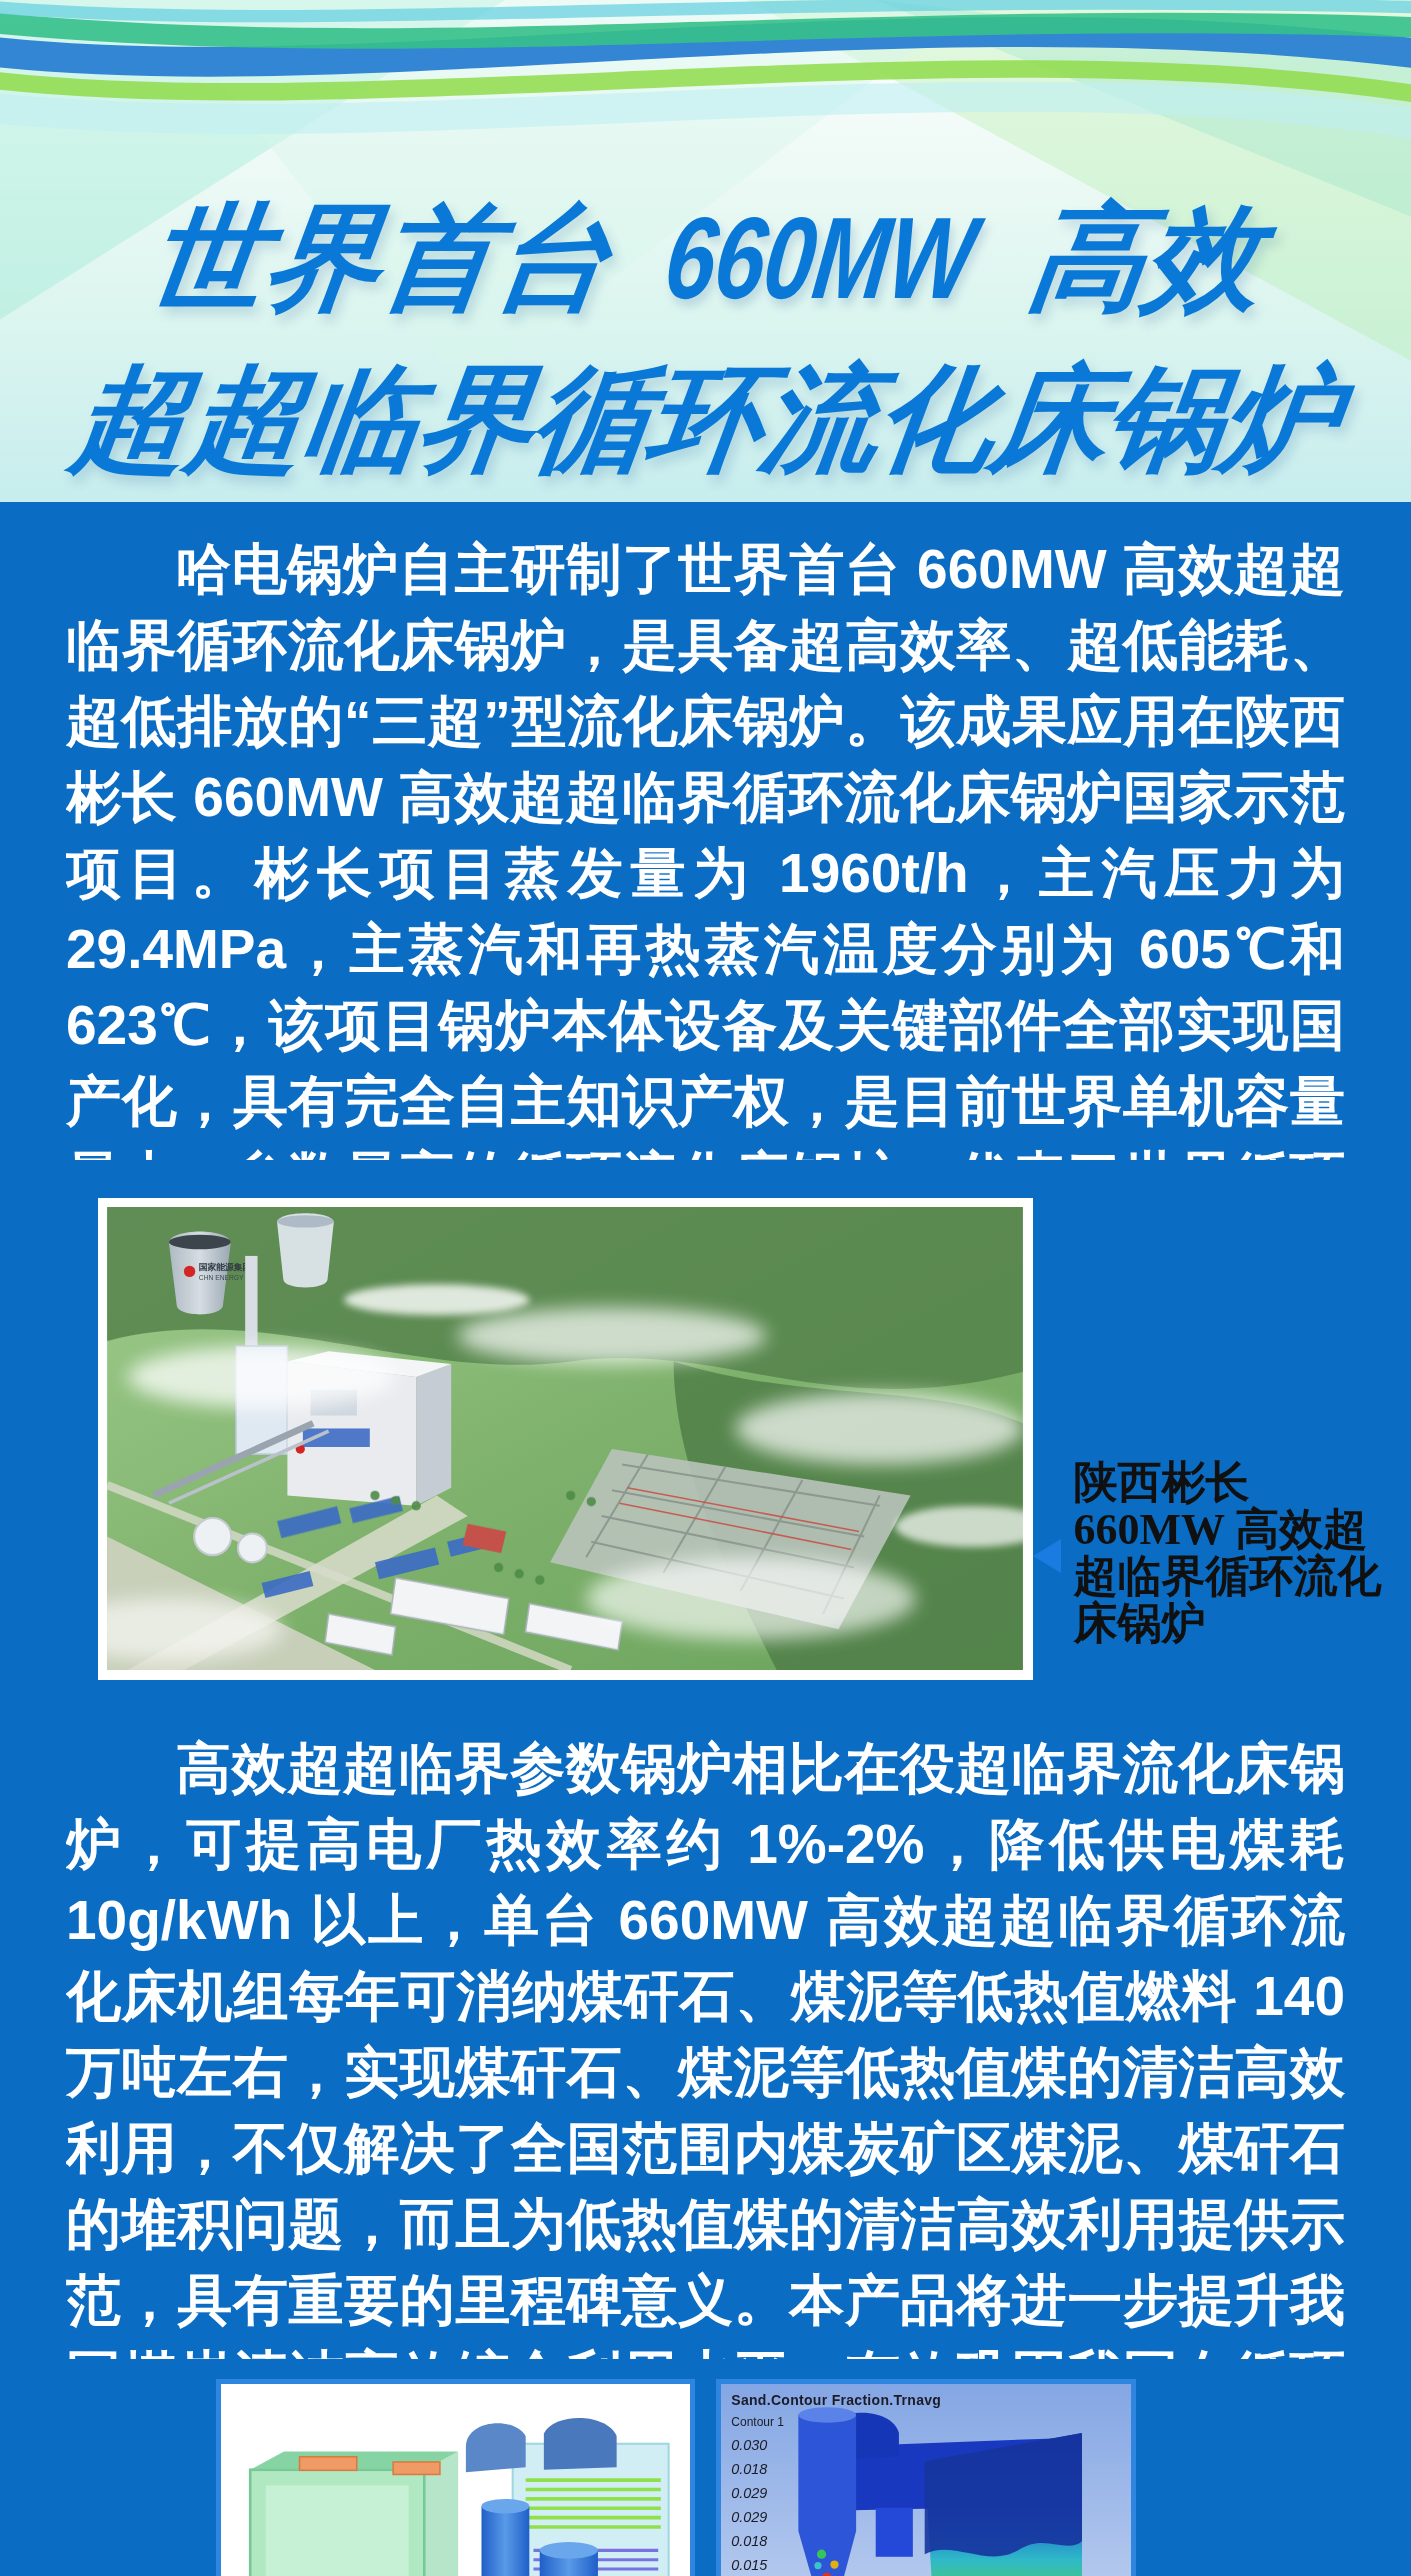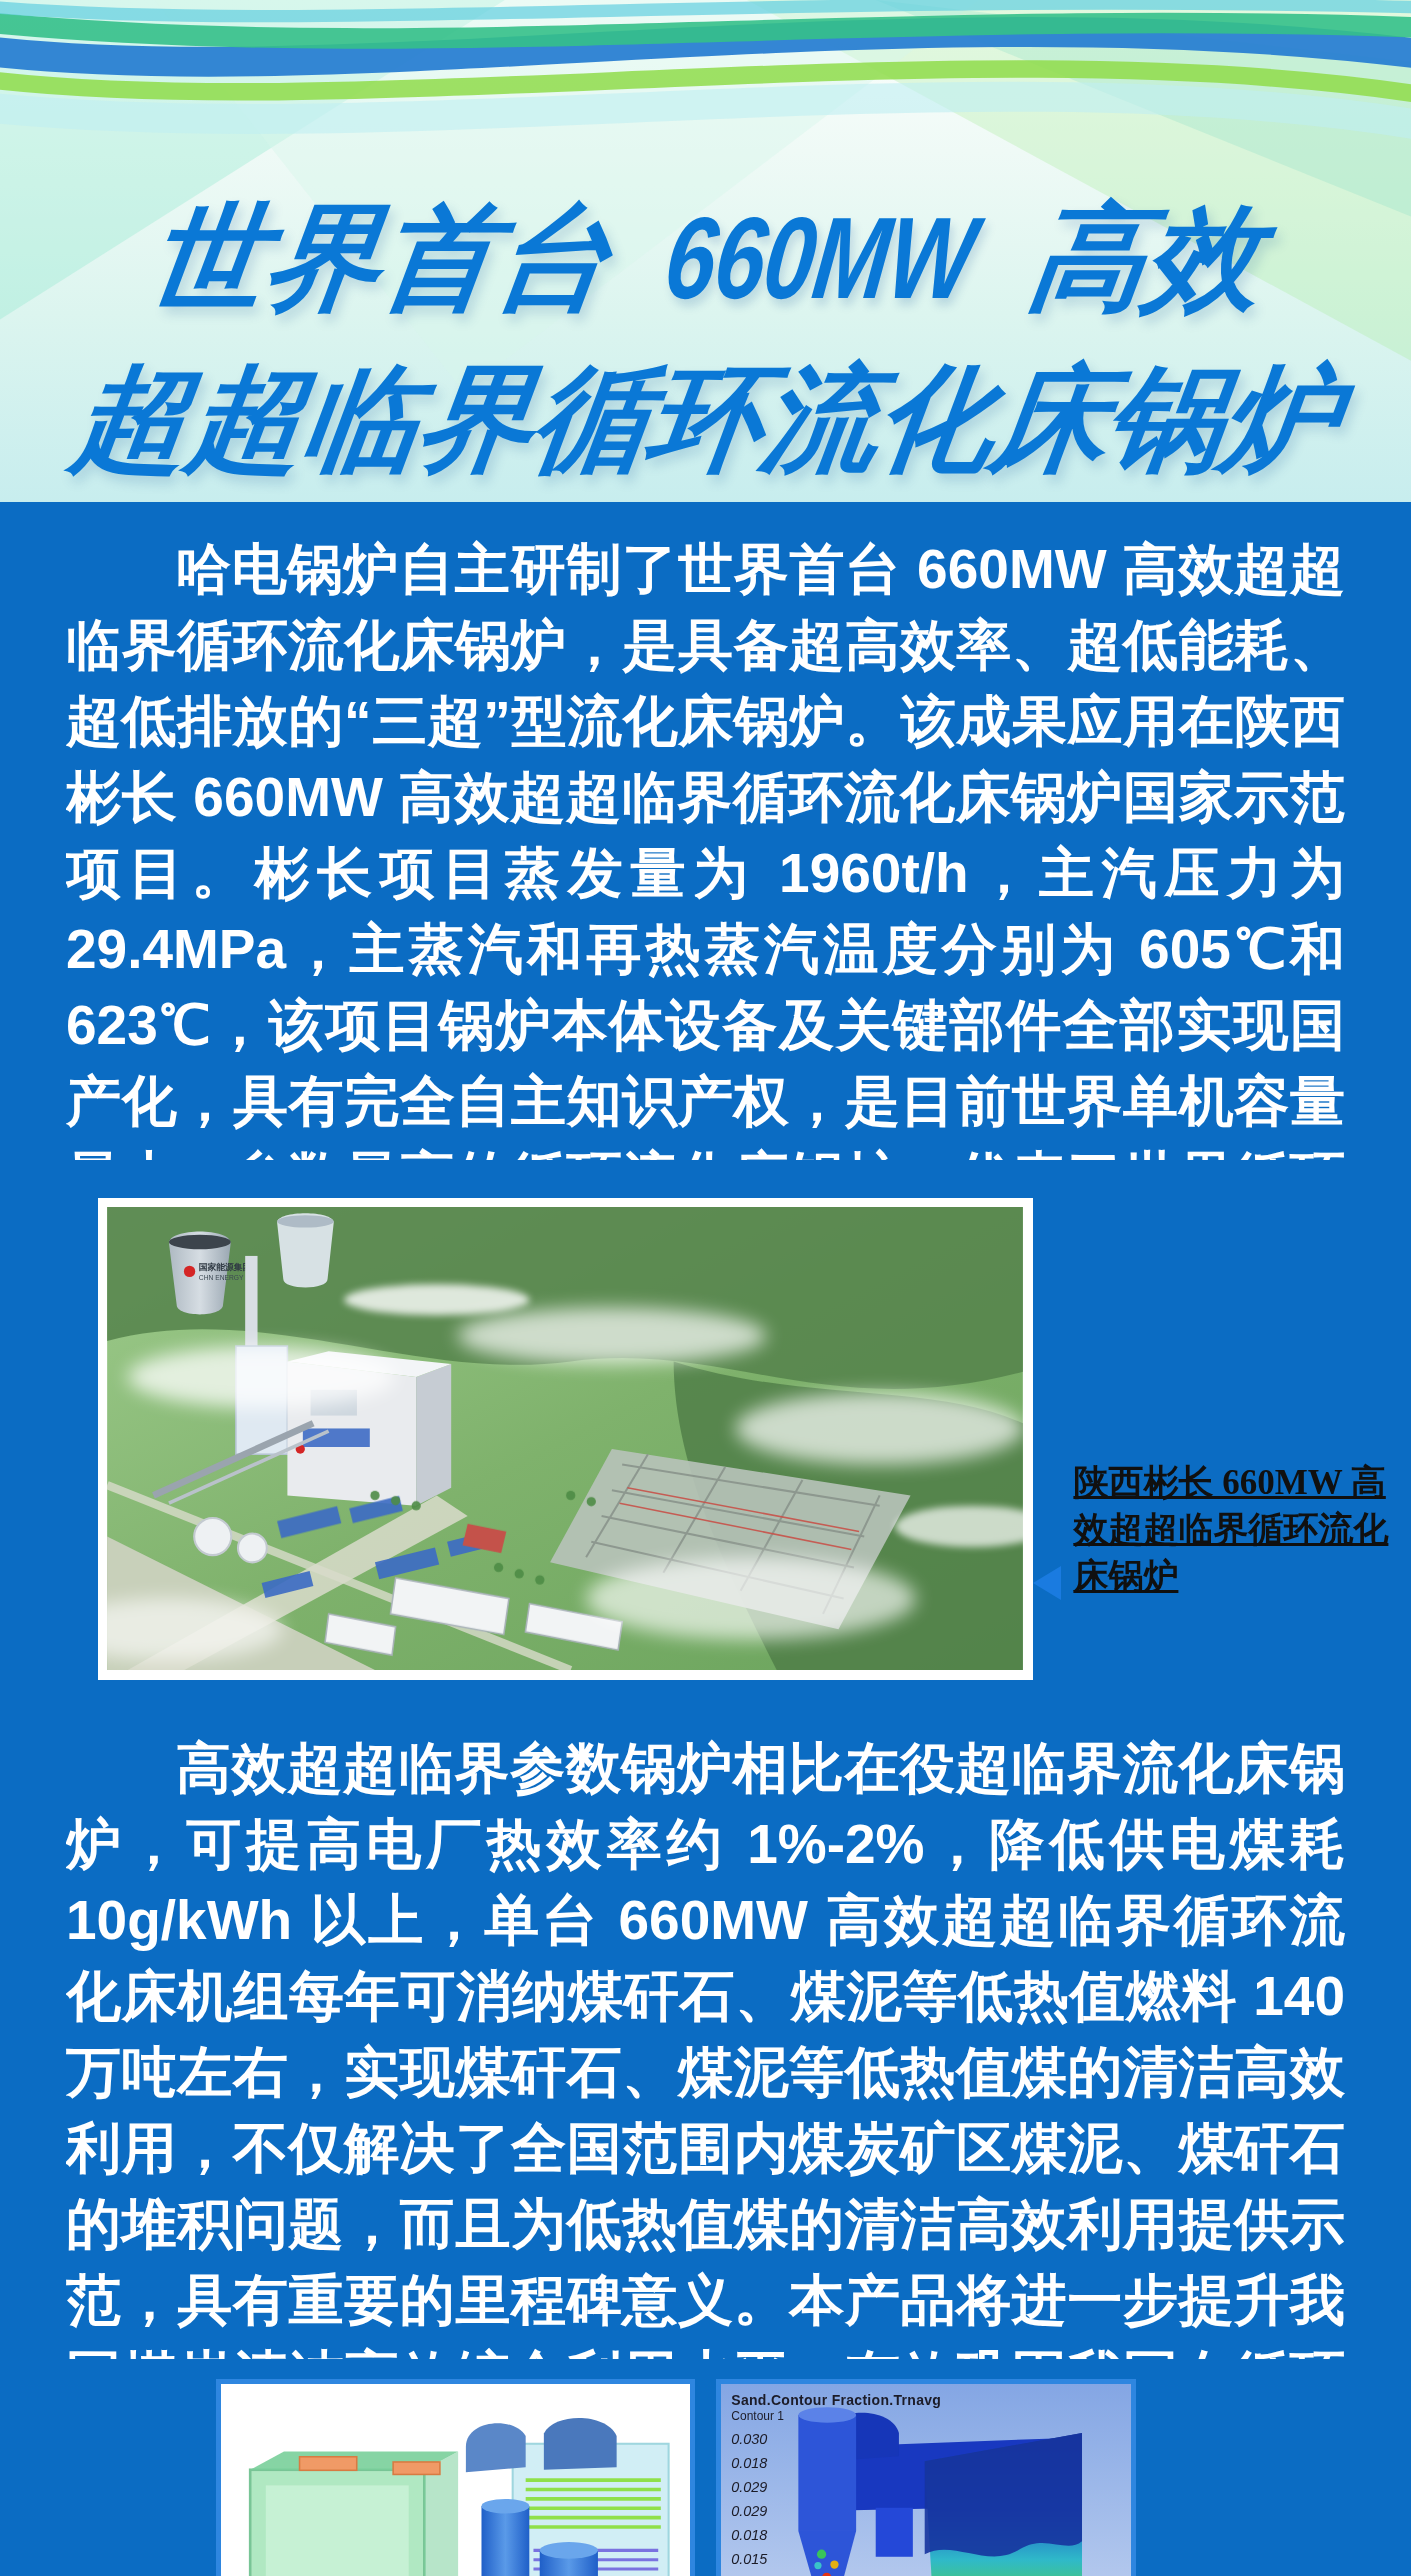--- a/index.html
+++ b/index.html
@@ -22,38 +22,38 @@
   .para{position:absolute;left:66px;width:1279px;margin:0;color:#ffffff;
     font-size:55px;line-height:76px;font-weight:600;text-align:justify;text-indent:2em;
     overflow:hidden;}
   .para-1{top:531px;height:629px;}
   .para-2{top:1730px;height:629px;}
   
   .photo-card{position:absolute;top:1198px;left:98px;width:935px;height:482px;
     background:#ffffff;box-sizing:border-box;padding:9.3px;}
   .photo-card svg{display:block;width:916px;height:463px;}
   
-  .caption{position:absolute;display:flex;align-items:flex-end;color:#101010;
-    font-family:"Liberation Serif",serif;font-weight:700;font-size:35px;line-height:47px;text-decoration:underline;}
+  .caption{position:absolute;display:flex;align-items:center;color:#101010;
+    font-family:"Liberation Serif",serif;font-weight:700;font-size:44px;line-height:47px;}
   .cap-photo{top:1459px;left:1033px;width:361px;}
   .tri-left{flex:0 0 auto;width:0;height:0;margin:6.2px 12.4px 0 0;
     border-top:17.5px solid transparent;border-bottom:17.5px solid transparent;
     border-right:28px solid #1a7be0;}
   .cap-text{flex:1 1 auto;}
   
   .card{position:absolute;top:2379px;height:535px;background:#ffffff;
     box-sizing:border-box;border:5.2px solid #2e86e0;}
   .card-left{left:216px;width:479px;}
   .card-right{left:716px;width:420px;}
   .card svg{display:block;width:100%;height:100%;}
   .card-right{position:absolute;}
   .sim-legend{position:absolute;top:8.2px;left:10.3px;color:#1c1c28;
     font-family:"Liberation Sans",sans-serif;}
   .sim-legend .lg-title{font-size:14px;font-weight:700;letter-spacing:0.3px;}
-  .sim-legend .lg-sub{font-size:12px;margin-top:1px;}
+  .sim-legend .lg-sub{font-size:12px;margin-top:7px;}
   .lg-vals{margin-top:4.1px;font-size:14.4px;line-height:24px;font-weight:500;}
   .lg-vals span{display:block;font-style:italic;}
 </style>
 </head>
 <body>
 
 <div class="poster">
 
   <div class="top-decor">
     <svg width="1411" height="505" viewBox="0 0 2739 980">

